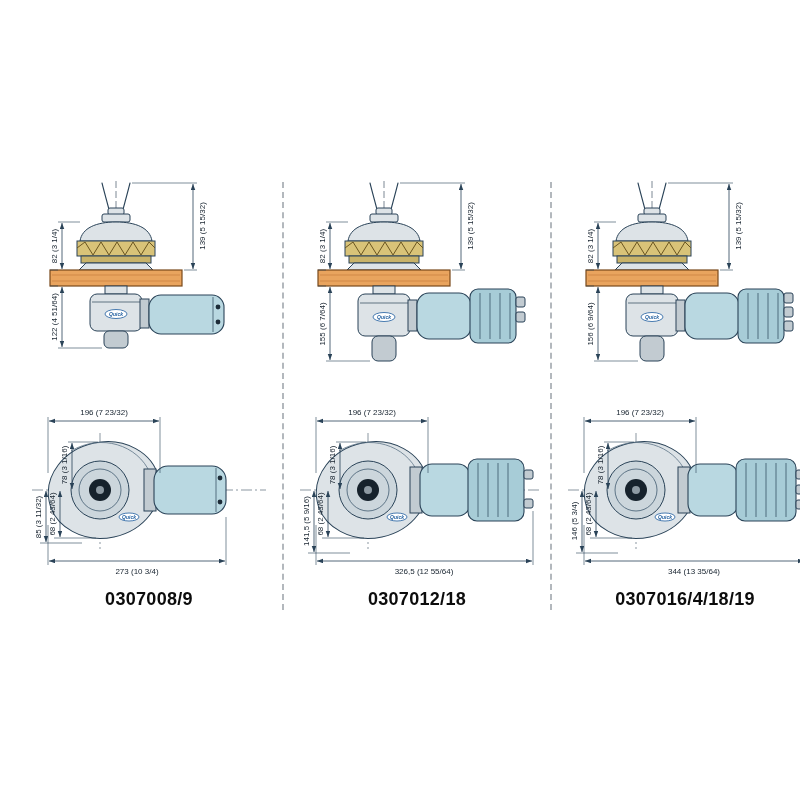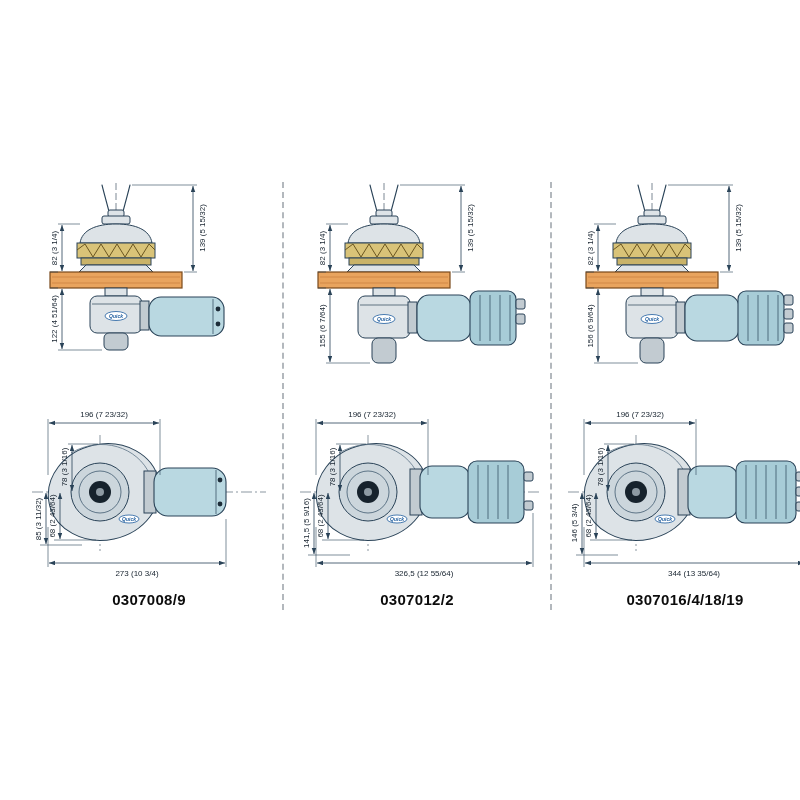--- a/index.html
+++ b/index.html
@@ -1,21 +1,21 @@
 <!DOCTYPE html>
 <html><head>
 <meta charset="utf-8">
 <style>
   html,body{margin:0;padding:0;background:#ffffff;}
   body{width:800px;height:800px;font-family:"Liberation Sans",sans-serif;position:relative;overflow:hidden;}
   .sheet{position:absolute;inset:0;background:#fff;}
   .columns{position:absolute;top:178px;left:1px;width:798px;display:flex;align-items:center;margin-left:15px;}
   .model-col{width:266px;display:flex;flex-direction:column;align-items:center;}
   .separator{width:0;height:428px;border-left:2px dashed #b3b8bd;margin-top:4px;}
-  .model-label{font-weight:bold;font-size:15px;color:#0c0c0c;text-align:center;margin-top:6px;letter-spacing:.3px;}
+  .model-label{font-weight:bold;font-size:18px;color:#0c0c0c;text-align:center;margin-top:6px;letter-spacing:.3px;}
   svg{display:block;}
   .metal{fill:#dde3e7;stroke:#2a4358;stroke-width:1;}
   .metal2{fill:#c2cbd1;stroke:#2a4358;stroke-width:1;}
   .metal3{fill:#ccd6dc;stroke:#2a4358;stroke-width:1;}
   .motor{fill:#b9d8e1;stroke:#2a4358;stroke-width:1.1;}
   .motorbox{fill:#a7ccd7;stroke:#2a4358;stroke-width:1.1;}
   .brass{fill:#d9c378;stroke:#2a4358;stroke-width:1;}
   .brass2{fill:#c9b369;stroke:#2a4358;stroke-width:1;}
   .brassline{fill:none;stroke:#6b5620;stroke-width:1;}
   .deckc{fill:#e9a45e;stroke:#7a4a1c;stroke-width:1.2;}
@@ -275,21 +275,21 @@
           <line class="dline" x1="30" y1="98" x2="30" y2="159" marker-start="url(#at1)" marker-end="url(#at1)"></line>
           <text class="dim-text" text-anchor="middle" x="22" y="131" transform="rotate(-90 22 128)">141,5 (5 9/16)</text>
         </g>
         <g>
           <line class="ext" x1="32" y1="132" x2="32" y2="172"></line>
           <line class="ext" x1="249" y1="118" x2="249" y2="172"></line>
           <line class="dline" x1="33" y1="168" x2="248" y2="168" marker-start="url(#at1)" marker-end="url(#at1)"></line>
           <text class="dim-text" text-anchor="middle" x="140" y="181">326,5 (12 55/64)</text>
         </g>
       </svg>
-      <div class="model-label">0307012/2</div>
+      <div class="model-label">0307012/18</div>
     </section>
 
     <div class="separator"></div>
 
     <section class="model-col">
       <svg width="266" height="215" viewBox="0 0 266 215">
         <defs>
           <marker id="as2" markerWidth="7" markerHeight="5" refX="6" refY="2.25" orient="auto-start-reverse" markerUnits="userSpaceOnUse">
             <path d="M0,0L6,2.25L0,4.5Z" fill="#2a4358"></path>
           </marker>

